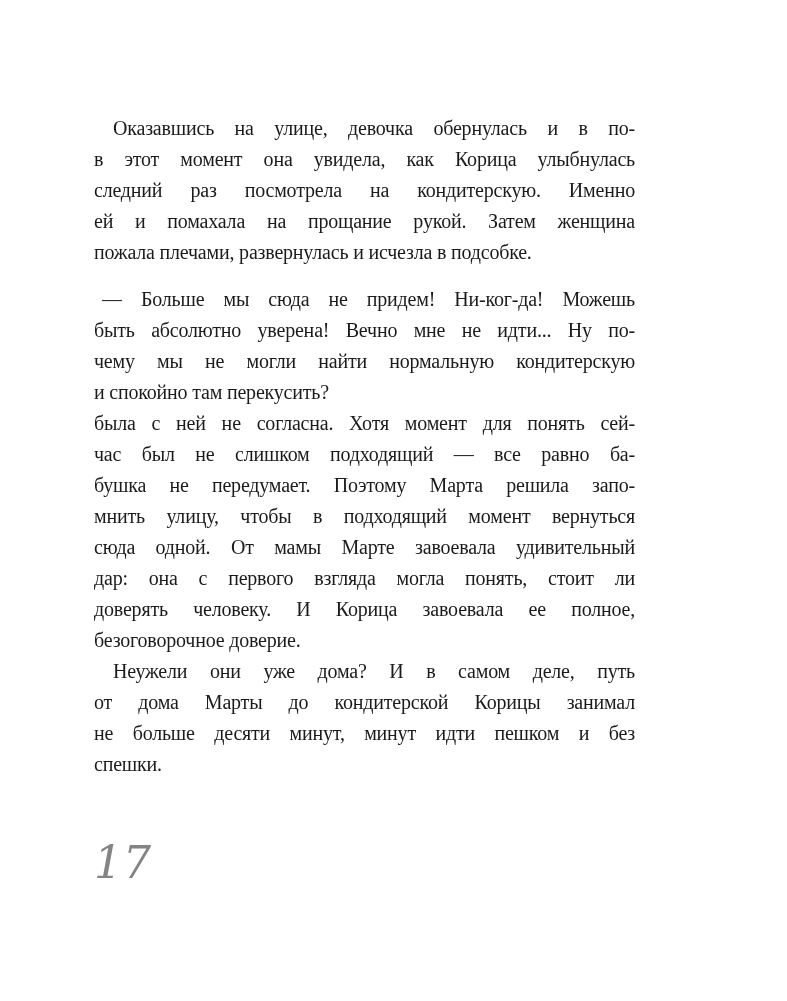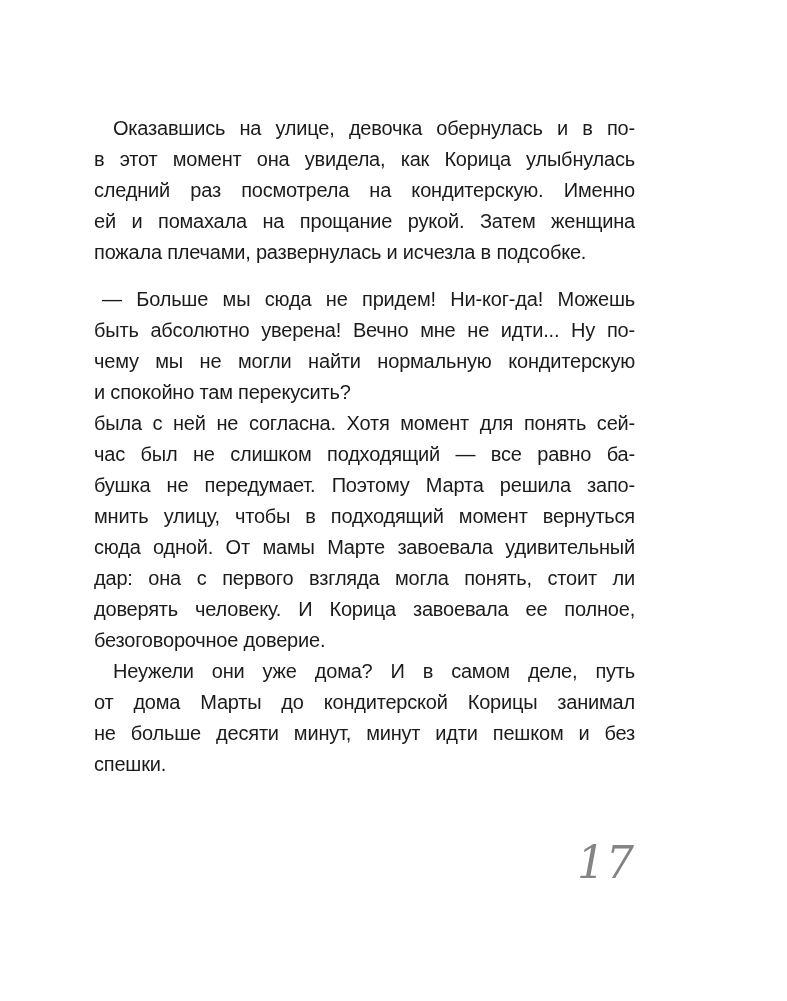--- a/index.html
+++ b/index.html
@@ -24,37 +24,38 @@
     font-size: 20px;
     line-height: 31px;
     letter-spacing: -0.2px;
   }
   .line {
     height: 31px;
     text-align: justify;
     text-align-last: justify;
     white-space: normal;
     overflow: hidden;
+    font-family: Liberation Serif, serif;
   }
   .line.last {
     text-align-last: left;
   }
   .line.first {
     text-indent: 19px;
   }
   .line.first.dialogue {
     text-indent: 8px;
     margin-top: 16px;
   }
   .page-number {
     position: absolute;
     left: 94px;
     top: 833px;
     width: 541px;
-    text-align: right;
+    text-align: left;
     font-family: "DejaVu Serif", serif;
     font-style: italic;
     font-weight: 400;
     font-size: 44px;
     line-height: 60px;
     color: #848484;
     letter-spacing: 1px;
   }
 </style>
 </head>

